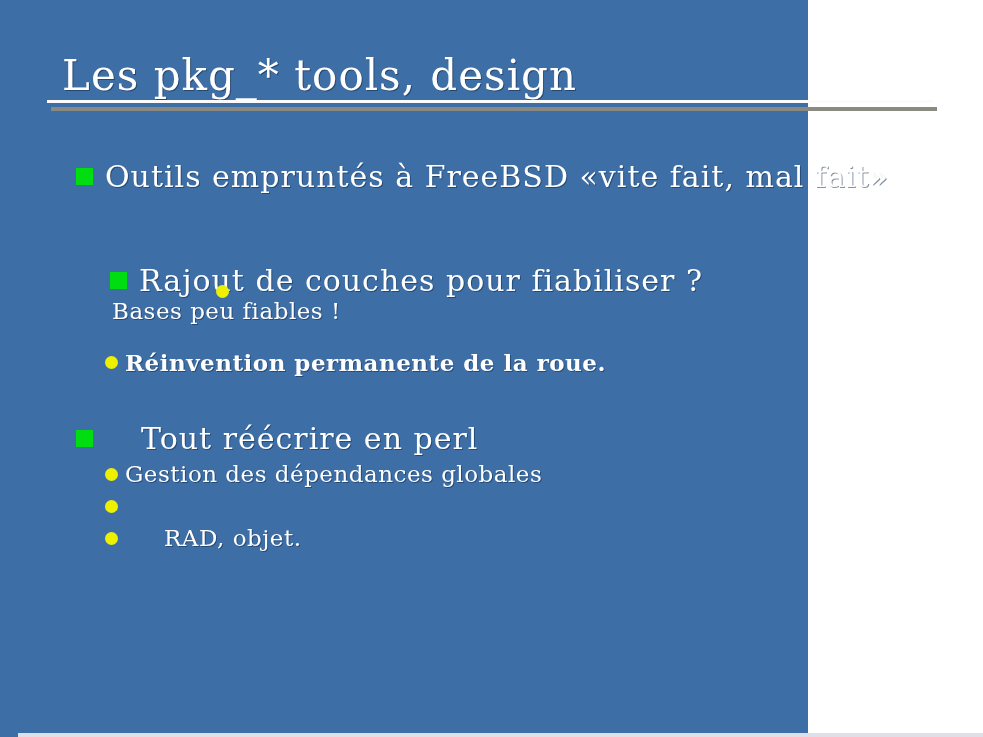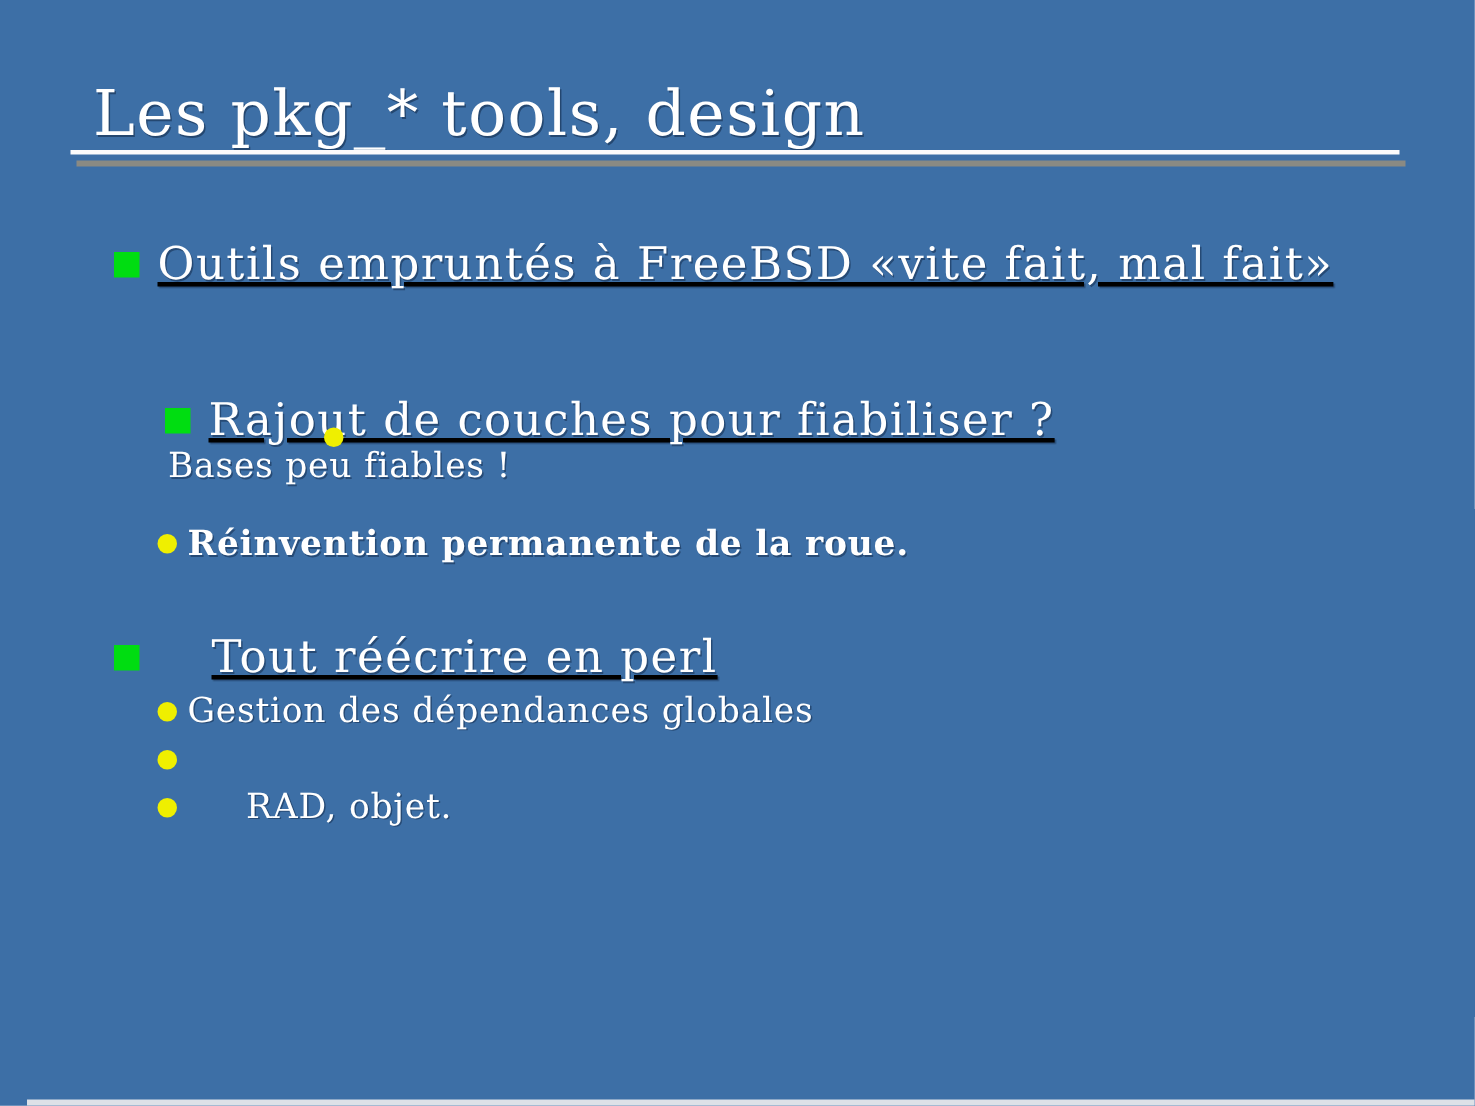--- a/index.html
+++ b/index.html
@@ -3,21 +3,21 @@
 <meta charset="utf-8">
 <style>
   html, body { margin: 0; padding: 0; }
   body {
     width: 983px; height: 737px;
     font-family: "DejaVu Serif", "Liberation Serif", serif;
     overflow: hidden;
   }
   .slide {
     position: relative;
-    width: 983px; height: 737px;
+    width: 808px; height: 737px;
     background: #3d6fa6;
   }
   .title {
     position: absolute;
     left: 62px; top: 54px;
     font-size: 42px;
     line-height: 44px;
     color: #ffffff;
     letter-spacing: 1px;
     text-shadow: 1px 1px 0 rgba(16, 38, 68, 0.55);
@@ -34,21 +34,21 @@
     left: 51px; top: 107px;
     width: 886px; height: 4px;
     background: #8a8a83;
   }
   .row {
     position: absolute;
     display: flex;
     align-items: center;
     white-space: nowrap;
   }
-  .l1 { left: 76px; height: 36px; text-decoration: underline; }
+  .l1 { left: 76px; height: 36px; }
   .l1 .label {
     font-size: 30px;
     color: #ffffff;
     letter-spacing: 1px;
     margin-left: 12px;
     text-shadow: 1px 1px 0 rgba(16, 38, 68, 0.5);
   }
   .sq {
     width: 17px; height: 17px;
     background: #00dd11;

